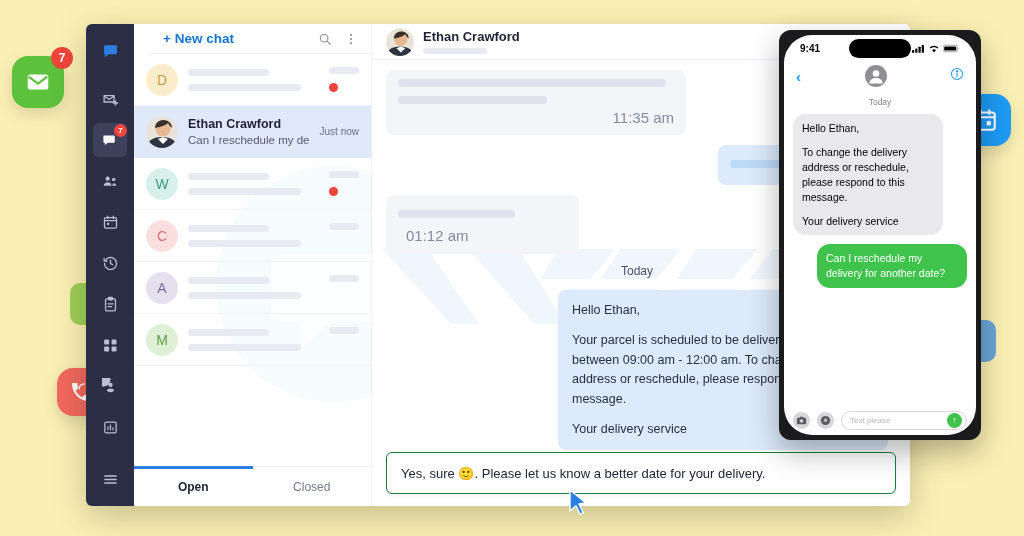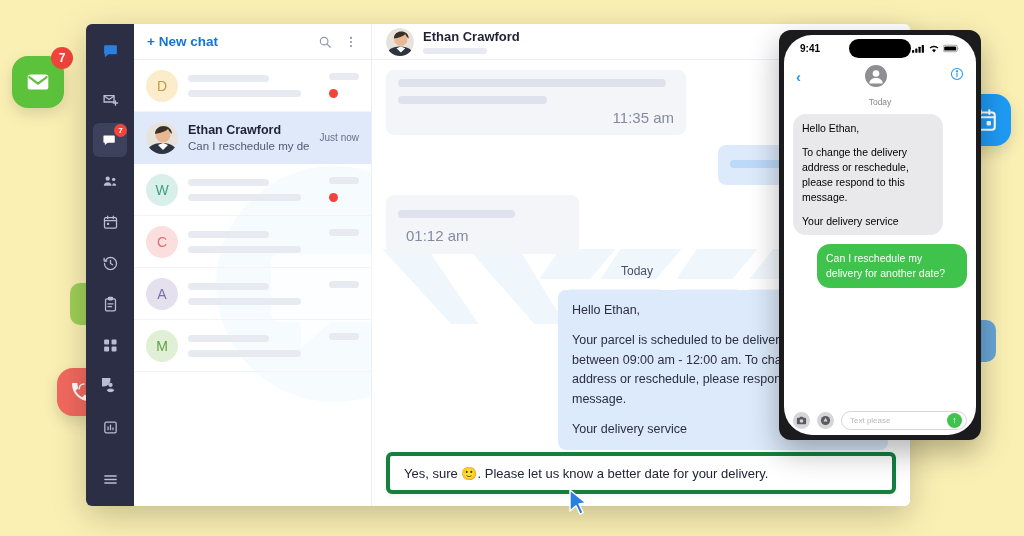--- a/index.html
+++ b/index.html
@@ -64,22 +64,22 @@
     width: 13px; height: 13px; display: flex; align-items: center; justify-content: center;
   }
   .rail-bottom { position: absolute; bottom: 14px; color: #b9bed4; }
 
   
   #chat-list {
     width: 238px; flex-shrink: 0; border-right: 1px solid #eceef4;
     display: flex; flex-direction: column; background: #fff; position: relative;
   }
   #list-head {
-    height: 36px; display: flex; align-items: center;
-    padding: 0 13px; border-bottom: 1px solid #eceef4; flex-shrink: 0;
+    height: 30px; display: flex; align-items: center;
+    padding: 0 13px; border-bottom: 1px solid #eceef4; flex-shrink: 0; margin-left: 16px;
   }
   #new-chat { color: #1675d1; font-size: 13.5px; font-weight: bold; flex: 1; }
   .head-ico { color: #9096ab; margin-left: 12px; display: flex; }
   .head-ico svg { width: 14px; height: 14px; }
 
   #rows { flex: 1; overflow: hidden; position: relative; z-index: 1; }
   .row {
     height: 52px; display: flex; align-items: center; gap: 10px;
     padding: 0 12px 0 12px; border-bottom: 1px solid #f2f3f7; position: relative;
   }
@@ -146,21 +146,21 @@
   .txt-bub p { margin-bottom: 11px; }
   .txt-bub p:last-child { margin-bottom: 0; }
 
   .in-bub {
     background: #f4f5f9; border-radius: 8px; padding: 10px 12px;
     font-size: 12.5px; color: #2a2e42; display: inline-block;
   }
 
   #composer {
     margin: 0 14px 12px 14px; height: 42px; flex-shrink: 0;
-    border: 4px solid #15803d; border-radius: 6px;
+    border: 1px solid #15803d; border-radius: 6px;
     display: flex; align-items: center; padding: 0 6px 0 14px;
     box-shadow: 0 2px 5px rgba(0,0,0,.05); background: #fff;
   }
   #composer-text { flex: 1; font-size: 13px; color: #21243a; }
   #send-sms {
     background: #1d7fe0; color: #fff; font-size: 12px; font-weight: bold;
     padding: 8px 16px; border-radius: 5px; border: none;
   }
 
   
@@ -440,20 +440,24 @@
             <div class="sk l2"></div>
         </div>
         <div class="row-right">
           <div class="sk time"></div>
             <div class="dot-none"></div>
         </div>
       </div>
 
     </div>
 
+    <div id="list-tabs">
+      <div class="ltab active">Open</div>
+      <div class="ltab">Closed</div>
+    </div>
   </div>
 
   <div id="conv">
 
     <div id="conv-head">
       <div class="av">
         <svg viewBox="0 0 32 32" width="28" height="28">
           <circle cx="16" cy="16" r="16" fill="#e8e3da"></circle>
           <path d="M0 32c1.5-7 6-11 16-11s14.5 4 16 11z" fill="#2e3442"></path>
           <circle cx="17" cy="13" r="7.5" fill="#e8b892"></circle>

